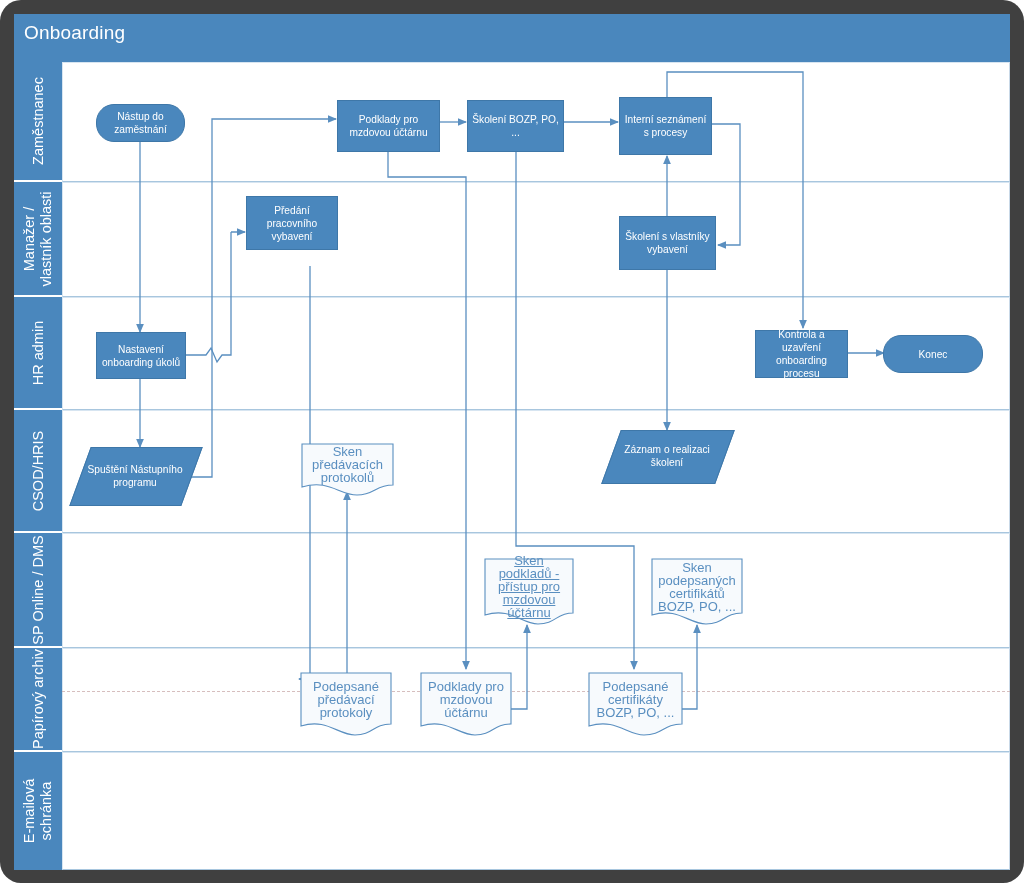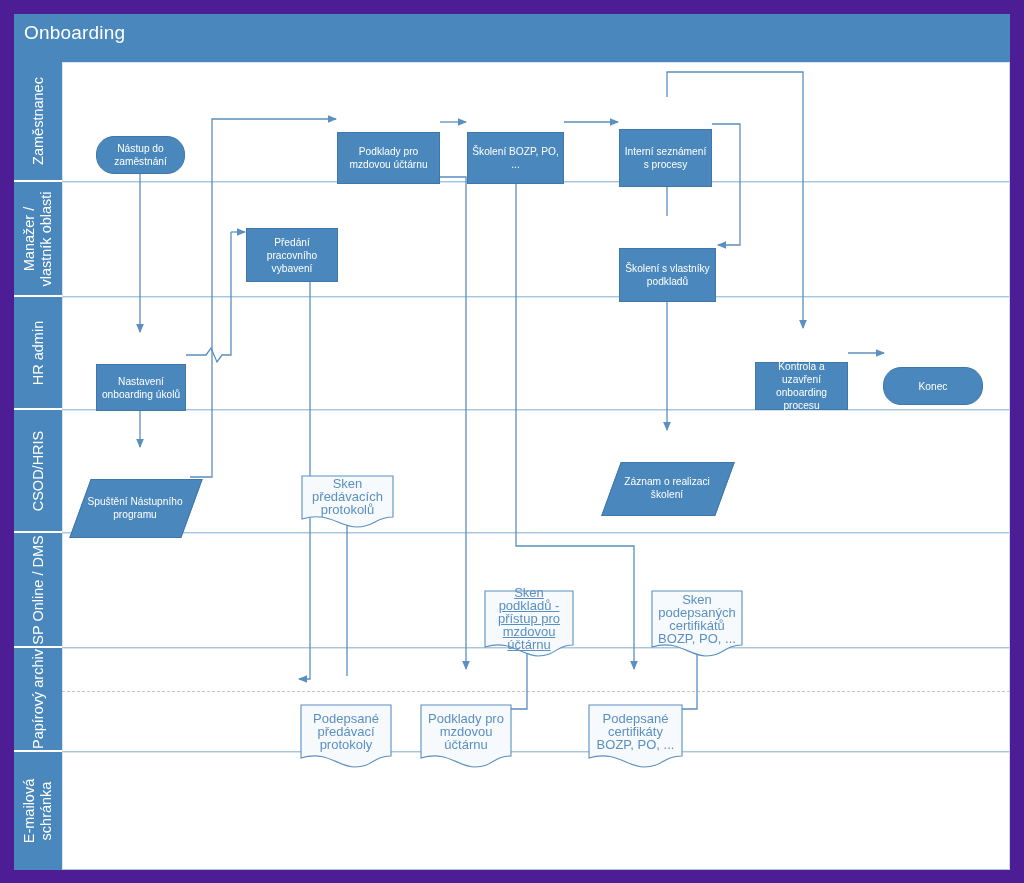--- a/index.html
+++ b/index.html
@@ -1,17 +1,17 @@
 <!DOCTYPE html>
 <html><head>
 <meta charset="utf-8">
 <style>
   html,body{margin:0;padding:0;background:#ffffff;}
   body{font-family:"Liberation Sans", sans-serif;}
-  #root{position:relative;width:1024px;height:883px;background:#4c1d95;overflow:hidden;}
+  #root{position:relative;width:1024px;height:883px;background:#404040;overflow:hidden;border-radius:21px;}
 
   
   #pool{position:absolute;left:14px;top:14px;width:996px;height:856px;box-sizing:border-box;
         border:1px solid #c9d9e8;background:#ffffff;}
   #title-bar{position:absolute;left:14px;top:14px;width:996px;height:38px;background:#4a87bd;}
   #title-text{position:absolute;left:24px;top:20px;font-size:19px;color:#ffffff;letter-spacing:.2px;
         line-height:26px;white-space:nowrap;}
   #title-sub{position:absolute;left:14px;top:52px;width:996px;height:10px;background:#4a87bd;}
 
   
@@ -23,21 +23,21 @@
         text-align:center;line-height:17px;}
   .lane-body{position:absolute;left:48px;top:0;right:0;height:100%;background:#ffffff;
         box-sizing:border-box;border-top:1px solid #d7e5f1;border-bottom:1px solid #a8c6de;
         border-left:1px solid #d7e5f1;border-right:1px solid #c9d9e8;}
 
   
   #wires{position:absolute;left:0;top:0;width:1024px;height:883px;pointer-events:none;}
 
   
   .node{position:absolute;box-sizing:border-box;display:flex;align-items:center;justify-content:center;
-        text-align:center;margin-top:32px;}
+        text-align:center;}
   .node .lbl{display:block;padding:0 4px;}
 
   .proc{background:#4a87bd;border:1px solid #3e77a8;color:#ffffff;font-size:10.2px;line-height:13px;}
   .term{background:#4a87bd;border:1px solid #3e77a8;color:#ffffff;font-size:10.2px;line-height:13px;
         border-radius:18px;}
 
   .para{color:#ffffff;font-size:10.2px;line-height:13px;background:transparent;}
   .para .skew{position:absolute;left:0;top:0;width:100%;height:100%;background:#4a87bd;
         border:1px solid #3e77a8;transform:skewX(-20deg);z-index:0;}
   .para .lbl{position:relative;z-index:1;}
@@ -171,21 +171,21 @@
 
   <div class="node proc" style="left:619px;top:97px;width:93px;height:58px;">
     <span class="lbl">Interní seznámení s procesy</span>
   </div>
 
   <div class="node proc" style="left:246px;top:196px;width:92px;height:54px;">
     <span class="lbl">Předání pracovního vybavení</span>
   </div>
 
   <div class="node proc" style="left:619px;top:216px;width:97px;height:54px;">
-    <span class="lbl">Školení s vlastníky podkladů</span>
+    <span class="lbl">Školení s vlastníky vybavení</span>
   </div>
 
   <div class="node proc" style="left:755px;top:330px;width:93px;height:48px;">
     <span class="lbl">Kontrola a uzavření onboarding procesu</span>
   </div>
 
   <div class="node proc" style="left:96px;top:332px;width:90px;height:47px;">
     <span class="lbl">Nastavení onboarding úkolů</span>
   </div>
 

